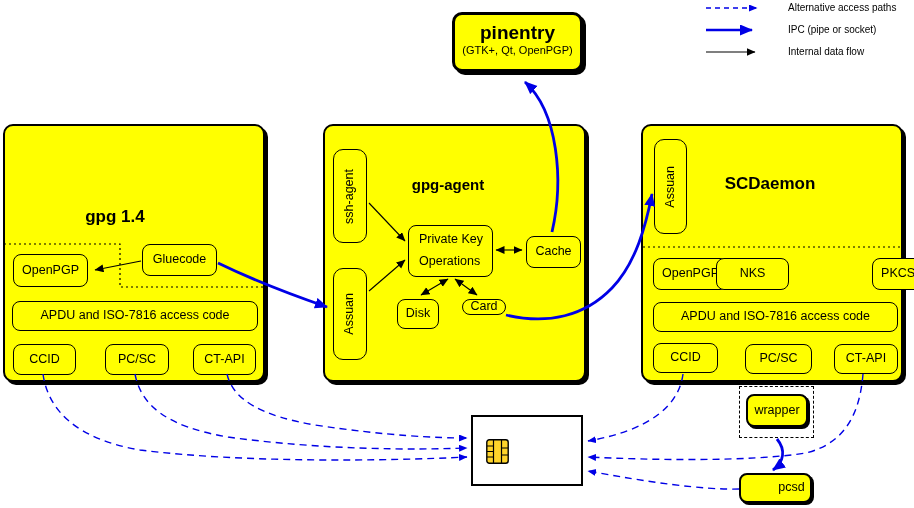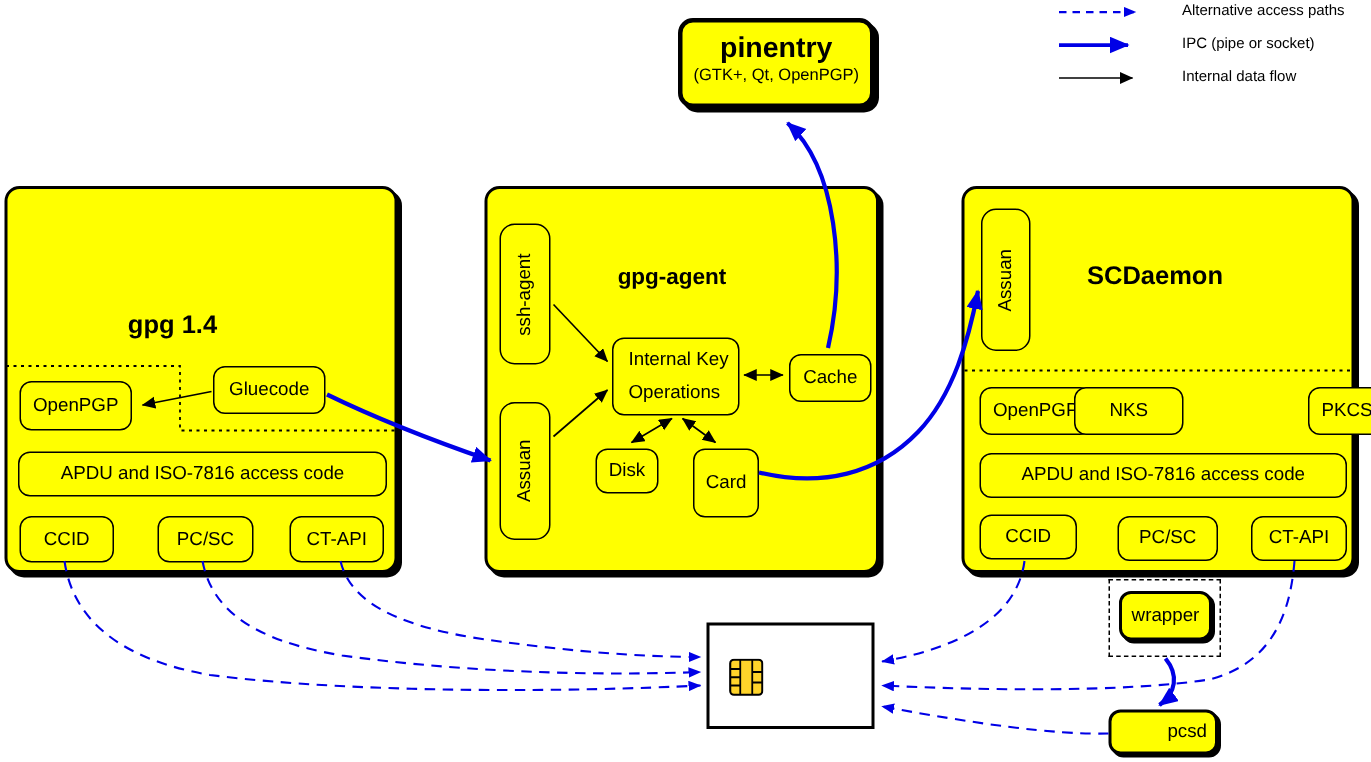--- a/index.html
+++ b/index.html
@@ -62,30 +62,30 @@
     <span>CT-API</span>
     </div>
 
   <div class="box vbox" style="left:333px;top:149px;width:34px;height:94px;border-radius:10px;">
     <span>ssh-agent</span>
     </div>
   <div class="box vbox" style="left:333px;top:268px;width:34px;height:92px;border-radius:10px;">
     <span>Assuan</span>
     </div>
   <div class="box pko" style="left:408px;top:225px;width:85px;height:52px;">
-    <span>Internal Key</span>
+    <span>Private Key</span>
     <span>Operations</span>
     </div>
   <div class="box" style="left:526px;top:236px;width:55px;height:32px;">
     <span>Cache</span>
     </div>
   <div class="box" style="left:397px;top:299px;width:42px;height:30px;">
     <span>Disk</span>
     </div>
-  <div class="box" style="left:462px;top:299px;width:44px;height:46px;">
+  <div class="box" style="left:462px;top:299px;width:44px;height:16px;">
     <span>Card</span>
     </div>
 
   <div class="box vbox" style="left:654px;top:139px;width:33px;height:95px;border-radius:10px;">
     <span>Assuan</span>
     </div>
   <div class="box" style="left:653px;top:258px;width:75px;height:32px;">
     <span>OpenPGP</span>
     </div>
   <div class="box" style="left:716px;top:258px;width:73px;height:32px;">

